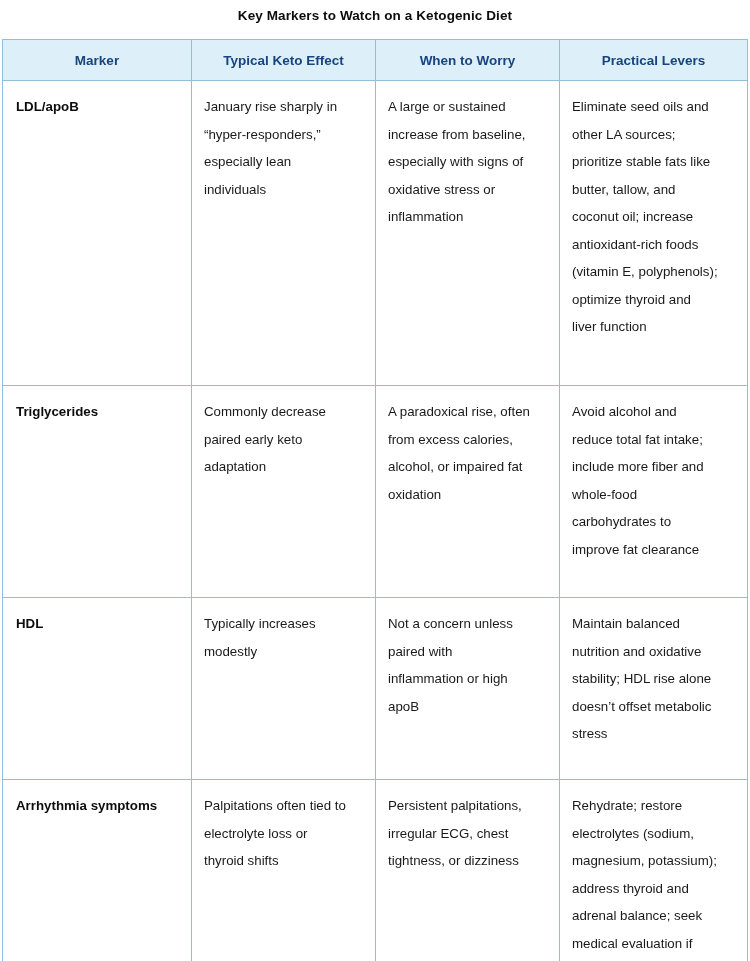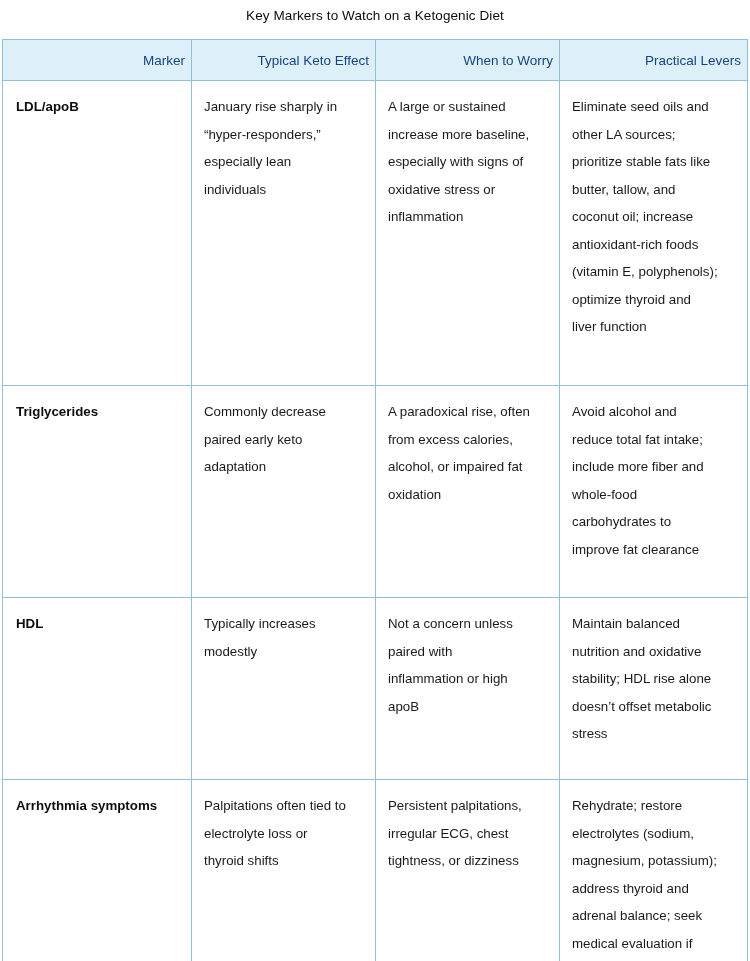--- a/index.html
+++ b/index.html
@@ -16,21 +16,21 @@
   }
   .page {
     width: 750px;
     height: 961px;
     box-sizing: border-box;
     position: relative;
   }
   .table-title {
     text-align: center;
     font-size: 13.5px;
-    font-weight: normal;
+    font-weight: bold;
     color: #0d0d0d;
     letter-spacing: 0.1px;
     padding-top: 7px;
     padding-bottom: 0px;
     line-height: 18px;
   }
   .table-wrap {
     margin-top: 14px;
     padding-left: 2px;
     padding-right: 3px;
@@ -43,22 +43,22 @@
   }
   table.marker-table col.c1 { width: 189px; }
   table.marker-table col.c2 { width: 184px; }
   table.marker-table col.c3 { width: 184px; }
   table.marker-table col.c4 { width: 188px; }
 
   table.marker-table thead th {
     background: #ddeff8;
     color: #17457f;
     font-size: 13.5px;
-    font-weight: normal;
-    text-align: right;
+    font-weight: bold;
+    text-align: center;
     height: 40px;
     padding: 0 6px;
     border: 1px solid #8fc0d8;
     vertical-align: middle;
   }
   table.marker-table tbody td {
     border: 1px solid #8fc0d8;
     vertical-align: top;
     padding: 12px 28px 14px 12px;
     font-size: 13.3px;
@@ -96,21 +96,21 @@
           <th>Typical Keto Effect</th>
           <th>When to Worry</th>
           <th>Practical Levers</th>
         </tr>
       </thead>
       <tbody>
 
         <tr class="row-ldl">
           <td class="marker-cell">LDL/apoB</td>
           <td>January rise sharply in “hyper-responders,” especially lean individuals</td>
-          <td>A large or sustained increase more baseline, especially with signs of oxidative stress or inflammation</td>
+          <td>A large or sustained increase from baseline, especially with signs of oxidative stress or inflammation</td>
           <td>Eliminate seed oils and other LA sources; prioritize stable fats like butter, tallow, and coconut oil; increase antioxidant-rich foods (vitamin E, polyphenols); optimize thyroid and liver function</td>
         </tr>
 
         <tr class="row-trig">
           <td class="marker-cell">Triglycerides</td>
           <td>Commonly decrease paired early keto adaptation</td>
           <td>A paradoxical rise, often from excess calories, alcohol, or impaired fat oxidation</td>
           <td>Avoid alcohol and reduce total fat intake; include more fiber and whole-food carbohydrates to improve fat clearance</td>
         </tr>
 

